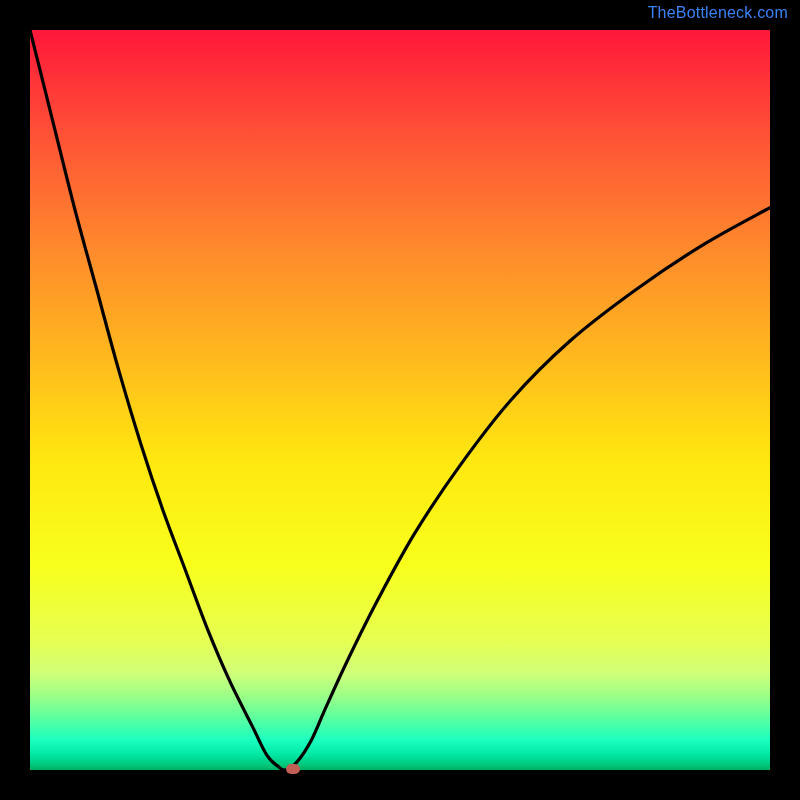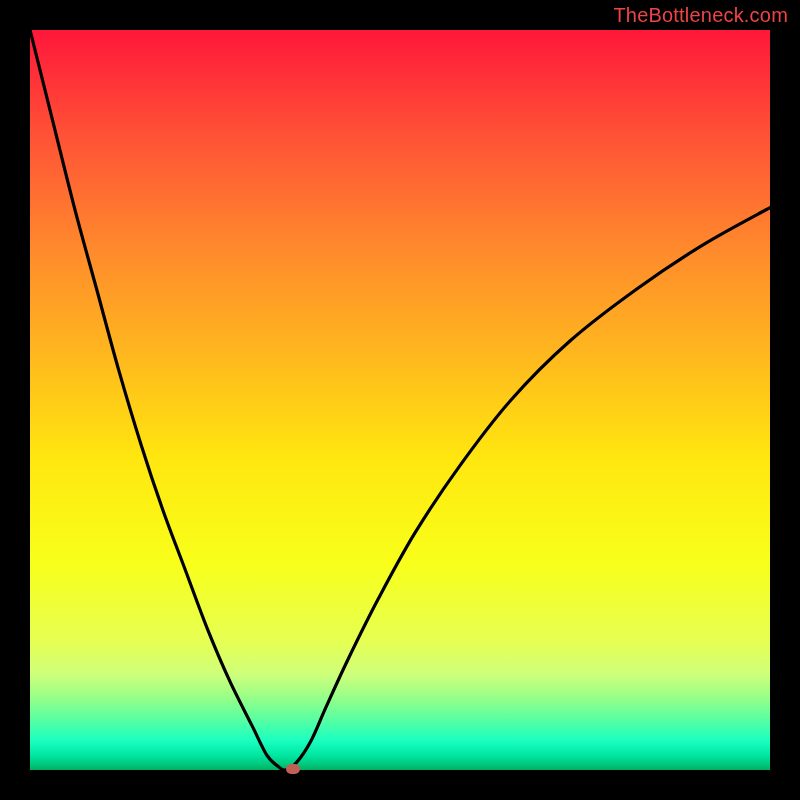--- a/index.html
+++ b/index.html
@@ -52,22 +52,22 @@
     height: 10px;
     border-radius: 5px;
     left: 256px;
     bottom: 4px;
     background: #c06055;
   }
   .watermark {
     position: absolute;
     top: 4px;
     right: 12px;
-    color: #ef4444;
-    font-size: 20px;
+    color: #3b82f6;
+    font-size: 16px;
     letter-spacing: 0.2px;
     user-select: none;
   }
 </style>
 </head>
 <body>
 
 <div class="frame">
 
   <div class="plot-area">

